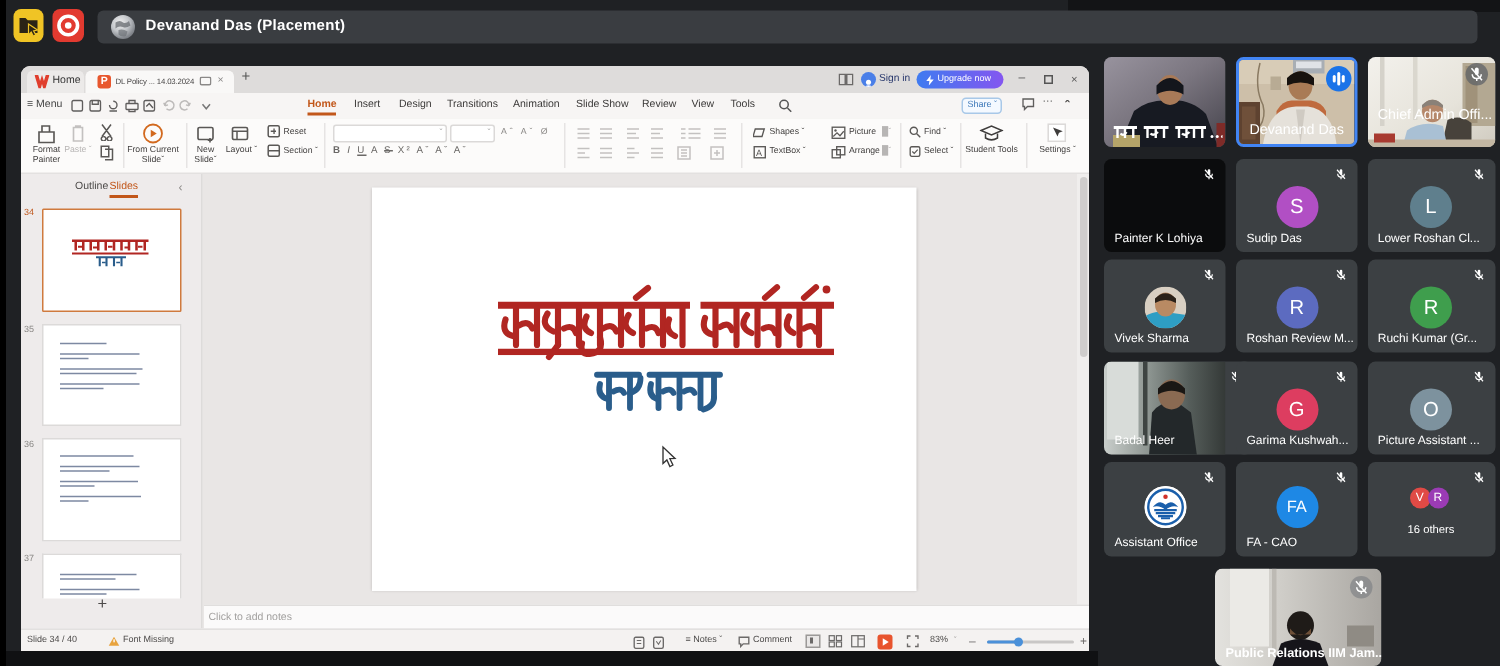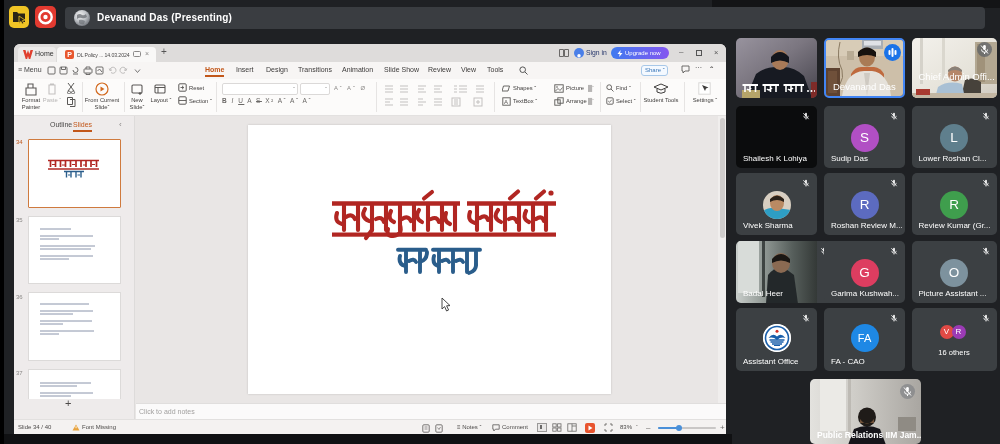--- a/index.html
+++ b/index.html
@@ -50,21 +50,21 @@
 <circle cx="10.5" cy="11" r="2.2" fill="#fff"></circle>
 </svg>
 </div>
 <div class="abs" id="banner">
     <div class="av"><svg width="16" height="16" viewBox="0 0 16 16">
         <g fill="#6e7277">
  <path d="M3 5 q3 -2 5 0 q2 1 4 -1 l1 3 q-3 2 -5 1 q-3 -1 -5 1 Z" opacity="0.8"></path>
  <path d="M5 10 q3 -1 6 1 l-1 3 q-3 1 -5 -1 Z" opacity="0.7"></path>
         </g>
       </svg></div>
-    <div class="txt">Devanand Das (Presenting)</div>
+    <div class="txt">Devanand Das (Placement)</div>
   </div>
 <div class="abs" id="win">
   <div class="abs" id="tabbar">
     <div class="abs" style="left:4px;top:3px;width:38px;height:15px;background:#eceae9;border-radius:4px 4px 0 0;">
       <svg class="abs" style="left:5px;top:3px" width="10" height="9" viewBox="0 0 10 9">
           <path d="M0 0 L2.5 0 L3.7 4 L5 0 L6.3 4 L7.5 0 L10 0 L7.3 9 L5.8 9 L5 6 L4.2 9 L2.7 9 Z" fill="#e03e2d"></path>
         </svg>
       <span style="position:absolute;left:17px;top:3px;font-size:7px;color:#333;">Home</span>
     </div>
     <div class="abs" style="left:43px;top:3px;width:99px;height:15px;background:#f9f8f7;border-radius:4px 4px 0 0;">
@@ -506,21 +506,21 @@
           <g stroke="#fff" stroke-width="1" fill="none">
 <rect x="6.2" y="3" width="2.6" height="5" rx="1.3" fill="#fff" stroke="none"></rect>
 <path d="M4.5 7.5 Q4.5 10.3 7.5 10.3 Q10.5 10.3 10.5 7.5 M7.5 10.3 V12"></path>
 <line x1="4" y1="3.5" x2="11" y2="11.5"></line>
           </g>
         </svg>
 </div>
 </div>
 
 <div class="tile" style="left:736px;top:105.5px;width:81px;height:62px;background:#0b0c0d;">
-<div class="tname">Shailesh K Lohiya</div>
+<div class="tname">Painter K Lohiya</div>
 <svg class="mute" width="10" height="11" viewBox="0 0 15 15">
         <g stroke="#fff" stroke-width="1.2" fill="none">
 <rect x="6.2" y="2" width="2.6" height="5.5" rx="1.3" fill="#fff" stroke="none"></rect>
 <path d="M4.2 6.5 Q4.2 9.8 7.5 9.8 Q10.8 9.8 10.8 6.5 M7.5 9.8 V12"></path>
 <line x1="3.5" y1="2.5" x2="11.5" y2="11.5"></line>
         </g>
       </svg>
 </div>
 <div class="tile" style="left:824px;top:105.5px;width:81px;height:62px;">
 <div class="avat" style="left:26.5px;top:18px;width:28px;height:28px;background:#b14fc4;font-size:13.5px;line-height:28px;">S</div>
@@ -568,21 +568,21 @@
 <svg class="mute" width="10" height="11" viewBox="0 0 15 15">
         <g stroke="#fff" stroke-width="1.2" fill="none">
 <rect x="6.2" y="2" width="2.6" height="5.5" rx="1.3" fill="#fff" stroke="none"></rect>
 <path d="M4.2 6.5 Q4.2 9.8 7.5 9.8 Q10.8 9.8 10.8 6.5 M7.5 9.8 V12"></path>
 <line x1="3.5" y1="2.5" x2="11.5" y2="11.5"></line>
         </g>
       </svg>
 </div>
 <div class="tile" style="left:911.5px;top:173px;width:85px;height:62px;">
 <div class="avat" style="left:28.5px;top:18px;width:28px;height:28px;background:#3f9e4d;font-size:13.5px;line-height:28px;">R</div>
-<div class="tname">Review Kumar (Gr...</div>
+<div class="tname">Ruchi Kumar (Gr...</div>
 <svg class="mute" width="10" height="11" viewBox="0 0 15 15">
         <g stroke="#fff" stroke-width="1.2" fill="none">
 <rect x="6.2" y="2" width="2.6" height="5.5" rx="1.3" fill="#fff" stroke="none"></rect>
 <path d="M4.2 6.5 Q4.2 9.8 7.5 9.8 Q10.8 9.8 10.8 6.5 M7.5 9.8 V12"></path>
 <line x1="3.5" y1="2.5" x2="11.5" y2="11.5"></line>
         </g>
       </svg>
 </div>
 
 <div class="tile" style="left:736px;top:240.5px;width:99px;height:62.5px;">

